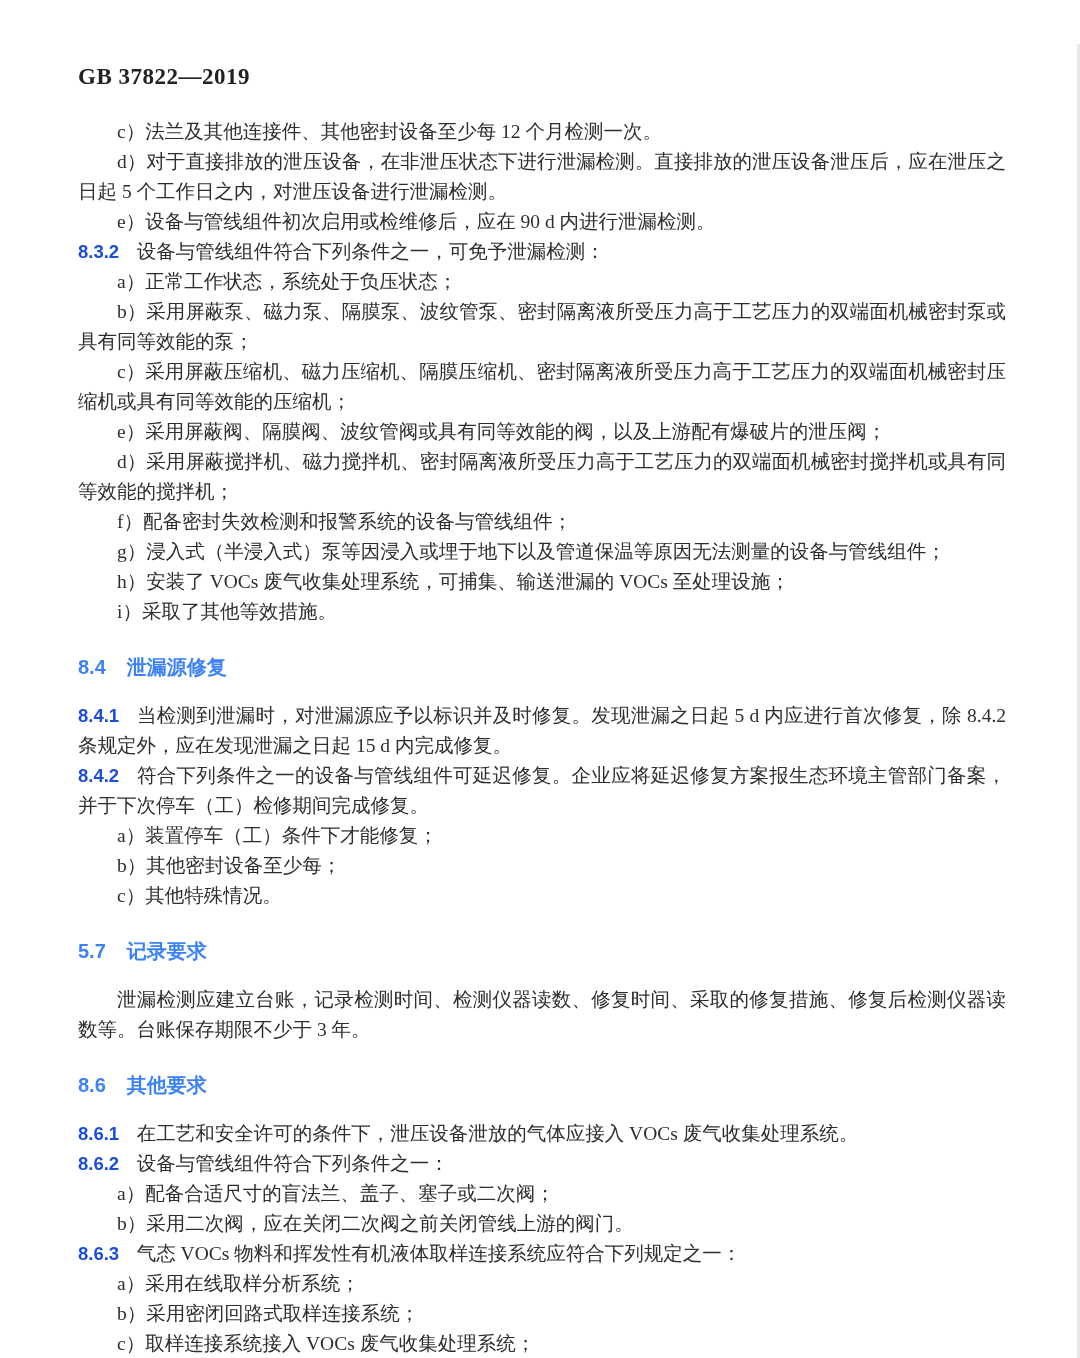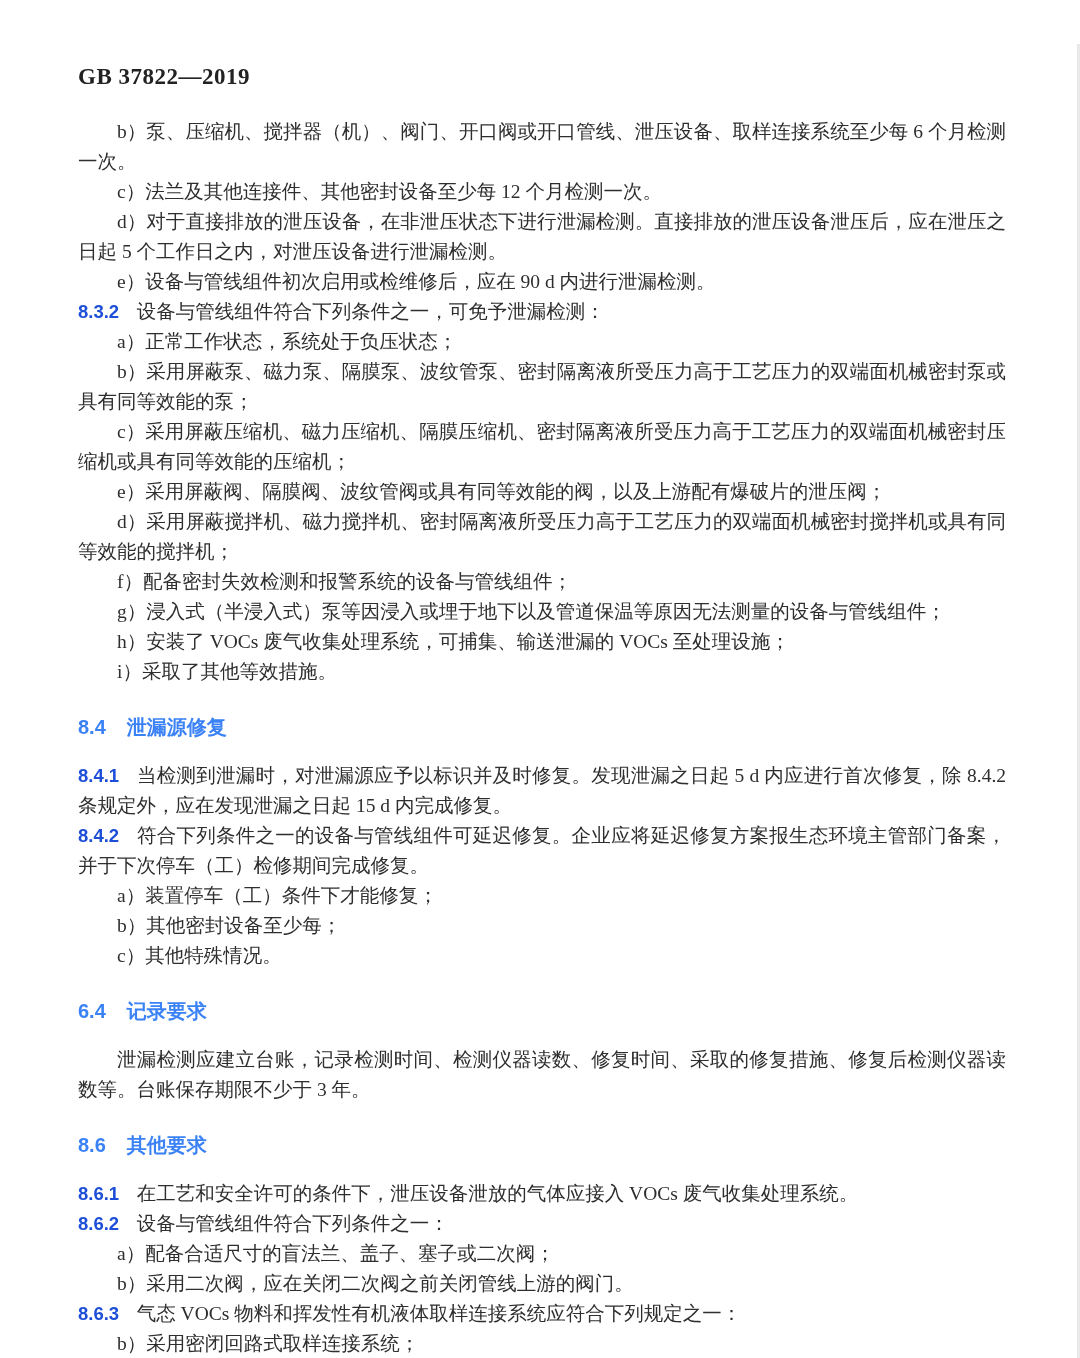--- a/index.html
+++ b/index.html
@@ -53,21 +53,20 @@
 </style>
 </head>
 <body>
 
 <div class="page">
 
   <div class="doc-num">GB 37822—2019</div>
 
   <div class="content">
 
-    <p class="line item">b）泵、压缩机、搅拌器（机）、阀门、开口阀或开口管线、泄压设备、取样连接系统至少每 6 个月检测一次。</p>
     <p class="line item">c）法兰及其他连接件、其他密封设备至少每 12 个月检测一次。</p>
     <p class="line item">d）对于直接排放的泄压设备，在非泄压状态下进行泄漏检测。直接排放的泄压设备泄压后，应在泄压之日起 5 个工作日之内，对泄压设备进行泄漏检测。</p>
     <p class="line item">e）设备与管线组件初次启用或检维修后，应在 90 d 内进行泄漏检测。</p>
 
     <p class="line clause"><span class="num">8.3.2</span><span>设备与管线组件符合下列条件之一，可免予泄漏检测：</span></p>
 
     <p class="line item">a）正常工作状态，系统处于负压状态；</p>
     <p class="line item">b）采用屏蔽泵、磁力泵、隔膜泵、波纹管泵、密封隔离液所受压力高于工艺压力的双端面机械密封泵或具有同等效能的泵；</p>
     <p class="line item">c）采用屏蔽压缩机、磁力压缩机、隔膜压缩机、密封隔离液所受压力高于工艺压力的双端面机械密封压缩机或具有同等效能的压缩机；</p>
     <p class="line item">e）采用屏蔽阀、隔膜阀、波纹管阀或具有同等效能的阀，以及上游配有爆破片的泄压阀；</p>
@@ -79,32 +78,32 @@
 
     <p class="heading"><span class="num">8.4</span><span>泄漏源修复</span></p>
 
     <p class="line clause"><span class="num">8.4.1</span><span>当检测到泄漏时，对泄漏源应予以标识并及时修复。发现泄漏之日起 5 d 内应进行首次修复，除 8.4.2 条规定外，应在发现泄漏之日起 15 d 内完成修复。</span></p>
     <p class="line clause"><span class="num">8.4.2</span><span>符合下列条件之一的设备与管线组件可延迟修复。企业应将延迟修复方案报生态环境主管部门备案，并于下次停车（工）检修期间完成修复。</span></p>
 
     <p class="line item">a）装置停车（工）条件下才能修复；</p>
     <p class="line item">b）其他密封设备至少每；</p>
     <p class="line item">c）其他特殊情况。</p>
 
-    <p class="heading"><span class="num">6.4</span><span>记录要求</span></p>
+    <p class="heading"><span class="num">5.7</span><span>记录要求</span></p>
 
     <p class="line para">泄漏检测应建立台账，记录检测时间、检测仪器读数、修复时间、采取的修复措施、修复后检测仪器读数等。台账保存期限不少于 3 年。</p>
 
     <p class="heading"><span class="num">8.6</span><span>其他要求</span></p>
 
     <p class="line clause"><span class="num">8.6.1</span><span>在工艺和安全许可的条件下，泄压设备泄放的气体应接入 VOCs 废气收集处理系统。</span></p>
     <p class="line clause"><span class="num">8.6.2</span><span>设备与管线组件符合下列条件之一：</span></p>
 
     <p class="line item">a）配备合适尺寸的盲法兰、盖子、塞子或二次阀；</p>
     <p class="line item">b）采用二次阀，应在关闭二次阀之前关闭管线上游的阀门。</p>
 
     <p class="line clause"><span class="num">8.6.3</span><span>气态 VOCs 物料和挥发性有机液体取样连接系统应符合下列规定之一：</span></p>
 
+    <p class="line item">a）采用在线取样分析系统；</p>
     <p class="line item">b）采用密闭回路式取样连接系统；</p>
-    <p class="line item">a）采用在线取样分析系统；</p>
     <p class="line item">c）取样连接系统接入 VOCs 废气收集处理系统；</p>
 
   </div>
 </div>
 
 </body></html>

